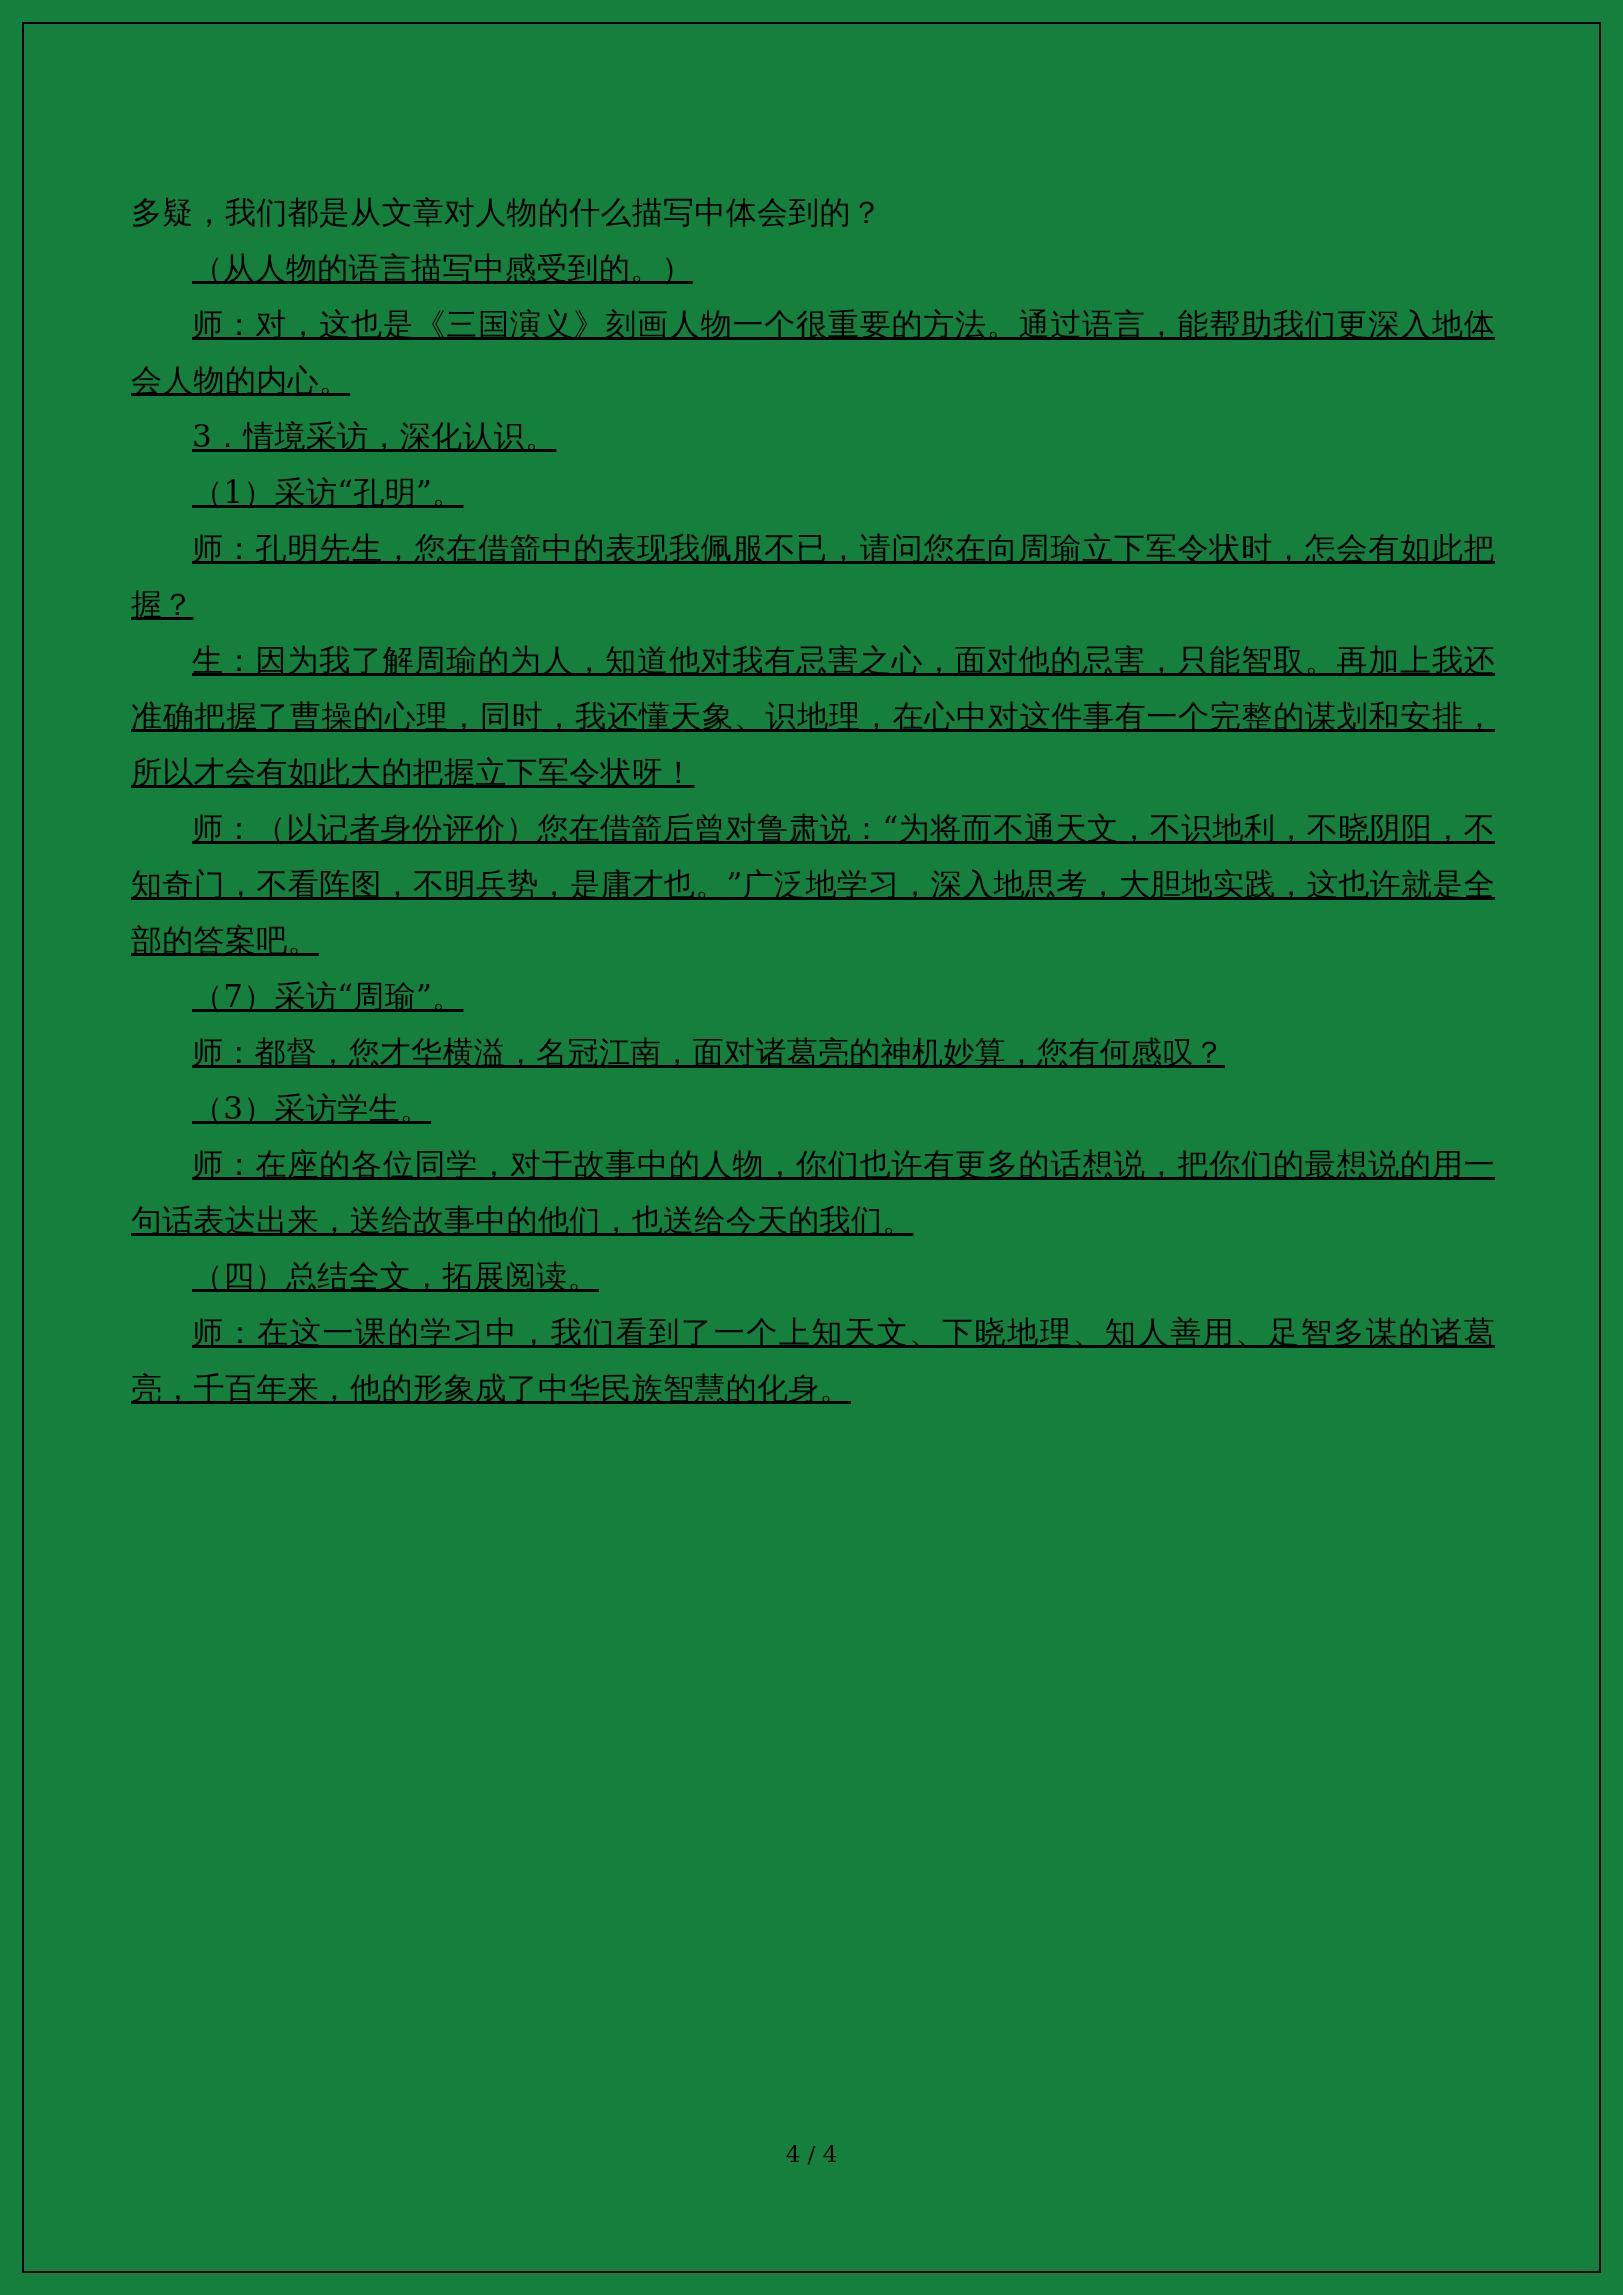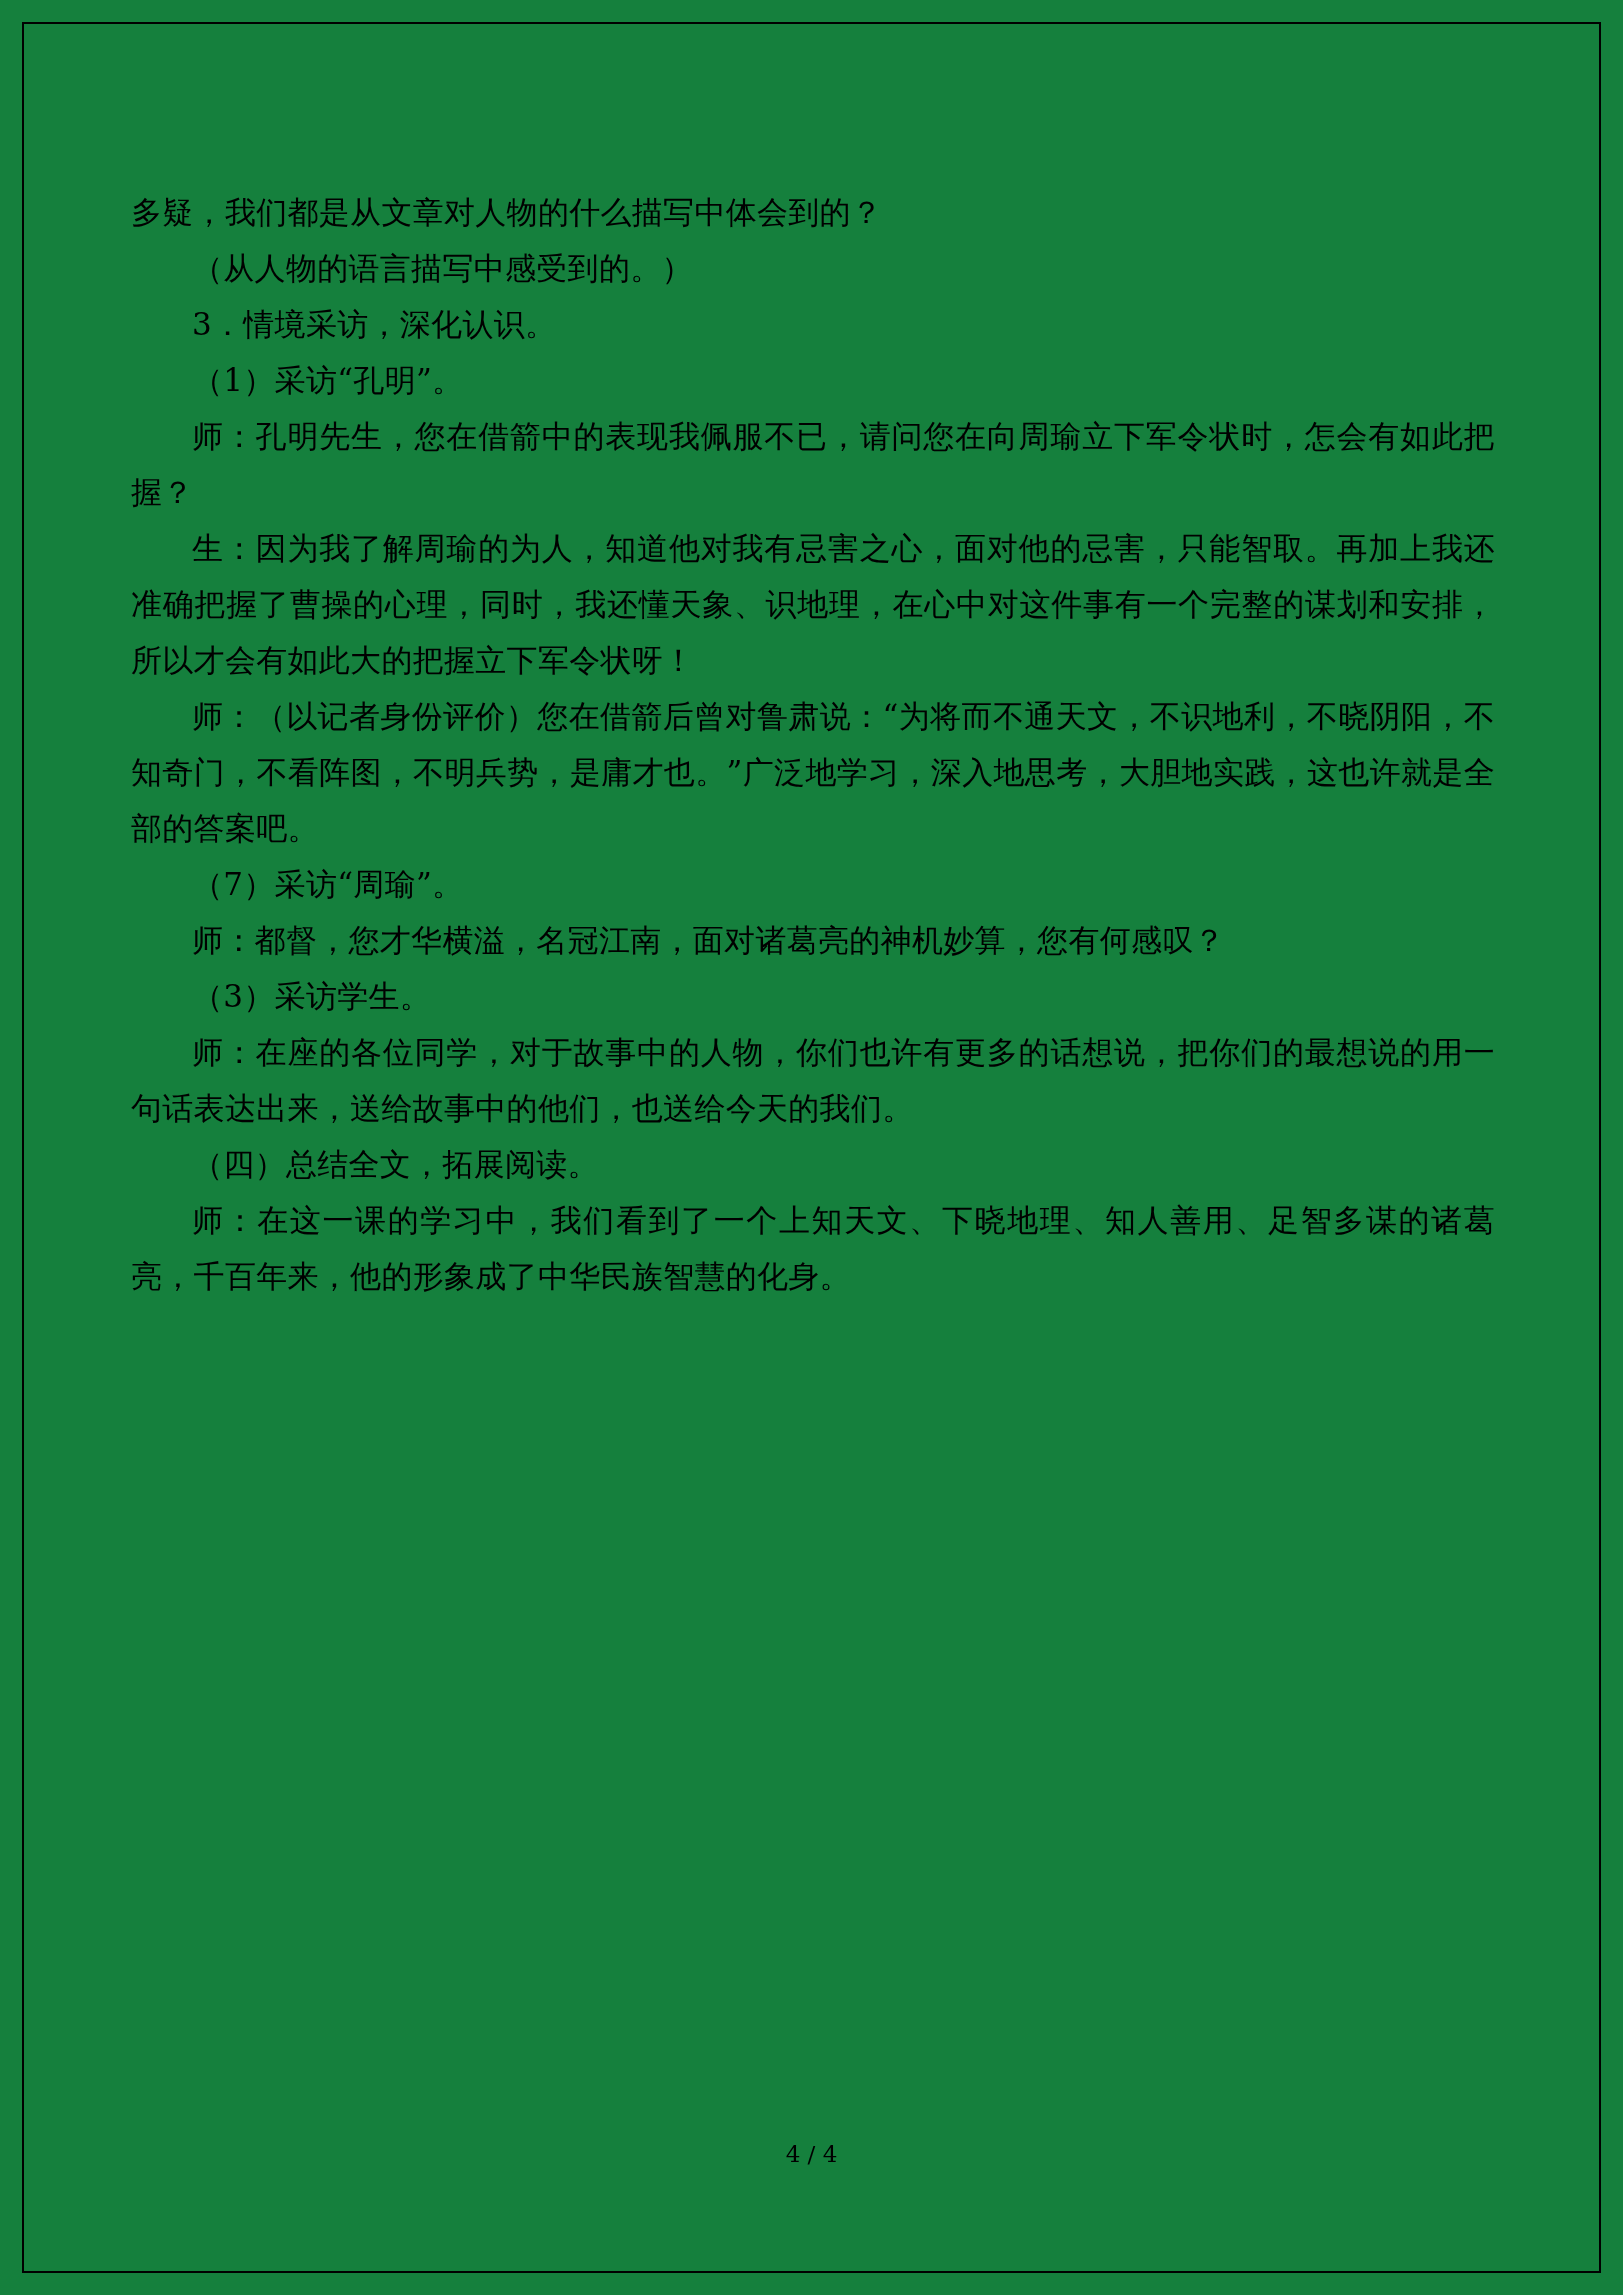--- a/index.html
+++ b/index.html
@@ -39,20 +39,21 @@
     font-size: 31px;
     line-height: 56px;
     color: #000000;
     text-align: justify;
     text-justify: inter-ideograph;
     margin: 0 0 0 0;
     letter-spacing: 0.3px;
   }
   .indent {
     text-indent: 61px;
+    text-decoration: underline;
   }
   .footer {
     position: absolute;
     left: 0;
     right: 0;
     top: 2141px;
     text-align: center;
     font-size: 23px;
     font-weight: normal;
     font-family: "DejaVu Serif", "Liberation Serif", serif;
@@ -61,20 +62,21 @@
 </style>
 </head>
 <body>
 
 <div class="page">
   <div class="page-border"></div>
 
   <div class="content">
     <p class="para">多疑，我们都是从文章对人物的什么描写中体会到的？</p>
     <p class="para indent">（从人物的语言描写中感受到的。）</p>
+    <p class="para indent">师：对，这也是《三国演义》刻画人物一个很重要的方法。通过语言，能帮助我们更深入地体会人物的内心。</p>
     <p class="para indent">3．情境采访，深化认识。</p>
     <p class="para indent">（1）采访“孔明”。</p>
     <p class="para indent">师：孔明先生，您在借箭中的表现我佩服不已，请问您在向周瑜立下军令状时，怎会有如此把握？</p>
     <p class="para indent">生：因为我了解周瑜的为人，知道他对我有忌害之心，面对他的忌害，只能智取。再加上我还准确把握了曹操的心理，同时，我还懂天象、识地理，在心中对这件事有一个完整的谋划和安排，所以才会有如此大的把握立下军令状呀！</p>
     <p class="para indent">师：（以记者身份评价）您在借箭后曾对鲁肃说：“为将而不通天文，不识地利，不晓阴阳，不知奇门，不看阵图，不明兵势，是庸才也。”广泛地学习，深入地思考，大胆地实践，这也许就是全部的答案吧。</p>
     <p class="para indent">（7）采访“周瑜”。</p>
     <p class="para indent">师：都督，您才华横溢，名冠江南，面对诸葛亮的神机妙算，您有何感叹？</p>
     <p class="para indent">（3）采访学生。</p>
     <p class="para indent">师：在座的各位同学，对于故事中的人物，你们也许有更多的话想说，把你们的最想说的用一句话表达出来，送给故事中的他们，也送给今天的我们。</p>
     <p class="para indent">（四）总结全文，拓展阅读。</p>

